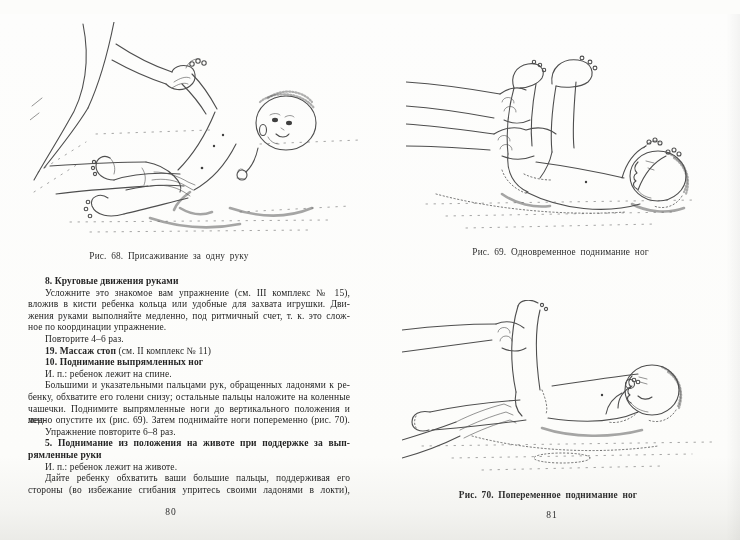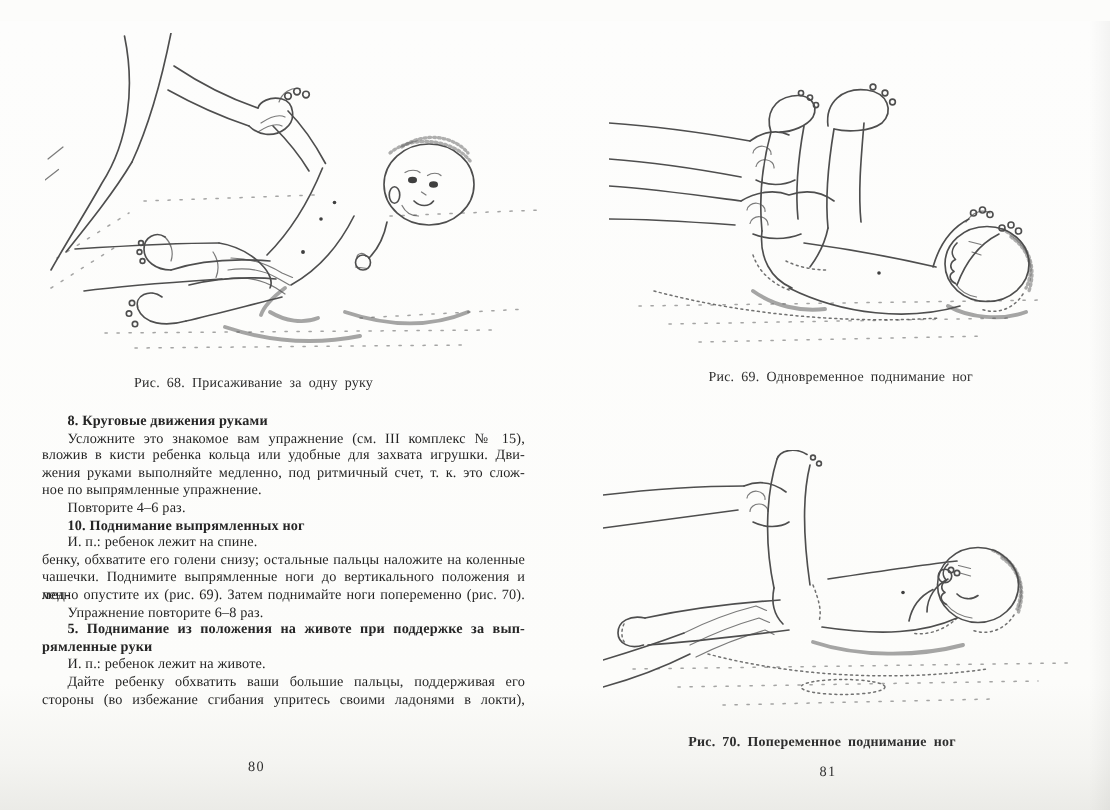--- a/index.html
+++ b/index.html
@@ -251,24 +251,26 @@
 
   <div class="cap" style="left:169px; top:237px;">Рис. 68. Присаживание за одну руку</div>
   <div class="cap" style="left:538px; top:233px;padding-left:45px;">Рис. 69. Одновременное поднимание ног</div>
   <div class="cap" style="left:548px; top:476px;font-weight:bold;">Рис. 70. Попеременное поднимание ног</div>
 
   <div class="textblock">
     <div class="ln i"><span class="bb">8. Круговые движения руками</span><span></span></div>
     <div class="ln i j"><span class="bb"></span><span>Усложните это знакомое вам упражнение (см. III комплекс № 15),</span></div>
     <div class="ln j"><span class="bb"></span><span>вложив в кисти ребенка кольца или удобные для захвата игрушки. Дви-</span></div>
     <div class="ln j"><span class="bb"></span><span>жения руками выполняйте медленно, под ритмичный счет, т. к. это слож-</span></div>
-    <div class="ln"><span class="bb"></span><span>ное по выпрямленные упражнение.</span></div>
+    <div class="ln"><span class="bb"></span><span>ное по координации упражнение.</span></div>
     <div class="ln i"><span class="bb"></span><span>Повторите 4–6 раз.</span></div>
+    <div class="ln i"><span class="bb">19. Массаж стоп</span><span> (см. II комплекс № 11)</span></div>
     <div class="ln i"><span class="bb">10. Поднимание выпрямленных ног</span><span></span></div>
     <div class="ln i"><span class="bb"></span><span>И. п.: ребенок лежит на спине.</span></div>
+    <div class="ln i j"><span class="bb"></span><span>Большими и указательными пальцами рук, обращенных ладонями к ре-</span></div>
     <div class="ln j"><span class="bb"></span><span>бенку, обхватите его голени снизу; остальные пальцы наложите на коленные</span></div>
     <div class="ln j"><span class="bb"></span><span>чашечки. Поднимите выпрямленные ноги до вертикального положения и мед-</span></div>
     <div class="ln j"><span class="bb"></span><span>ленно опустите их (рис. 69). Затем поднимайте ноги попеременно (рис. 70).</span></div>
     <div class="ln i"><span class="bb"></span><span>Упражнение повторите 6–8 раз.</span></div>
     <div class="ln i j"><span class="bb">5. Поднимание из положения на животе при поддержке за вып-</span><span></span></div>
     <div class="ln"><span class="bb">рямленные руки</span><span></span></div>
     <div class="ln i"><span class="bb"></span><span>И. п.: ребенок лежит на животе.</span></div>
     <div class="ln i j"><span class="bb"></span><span>Дайте ребенку обхватить ваши большие пальцы, поддерживая его</span></div>
     <div class="ln j"><span class="bb"></span><span>стороны (во избежание сгибания упритесь своими ладонями в локти),</span></div>
   </div>

